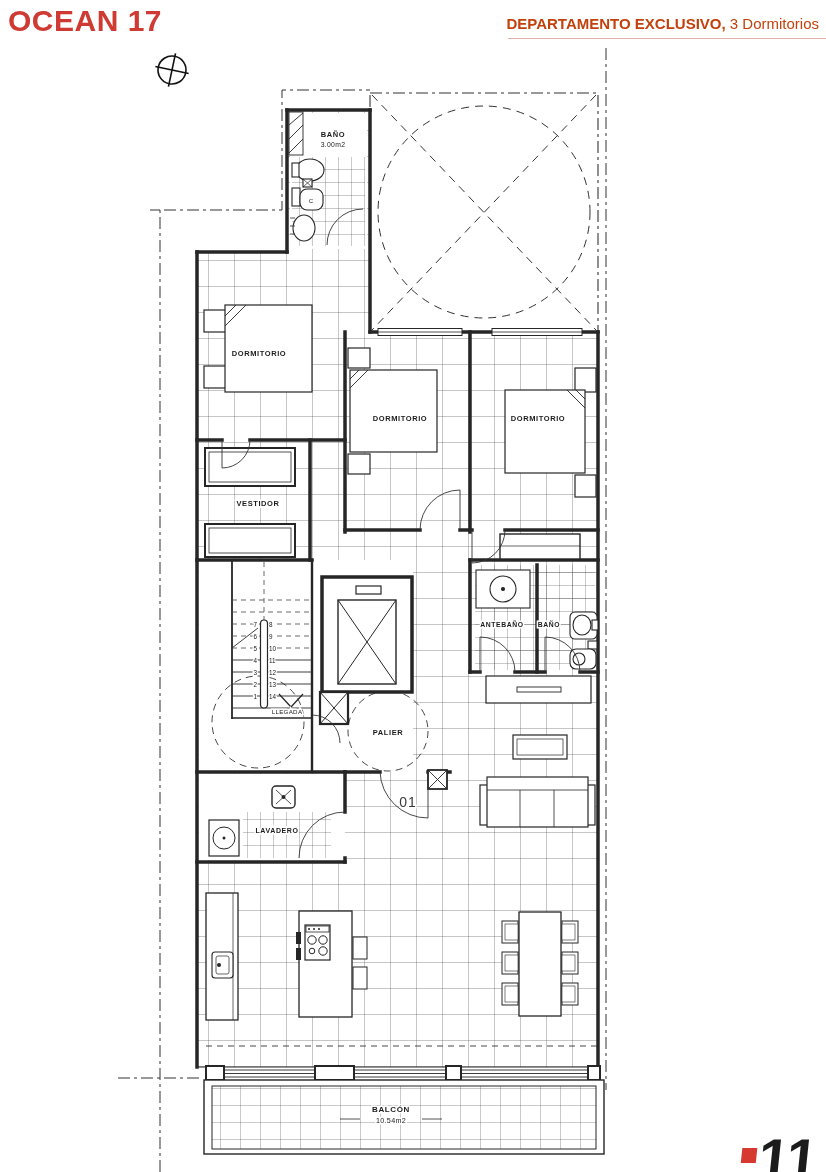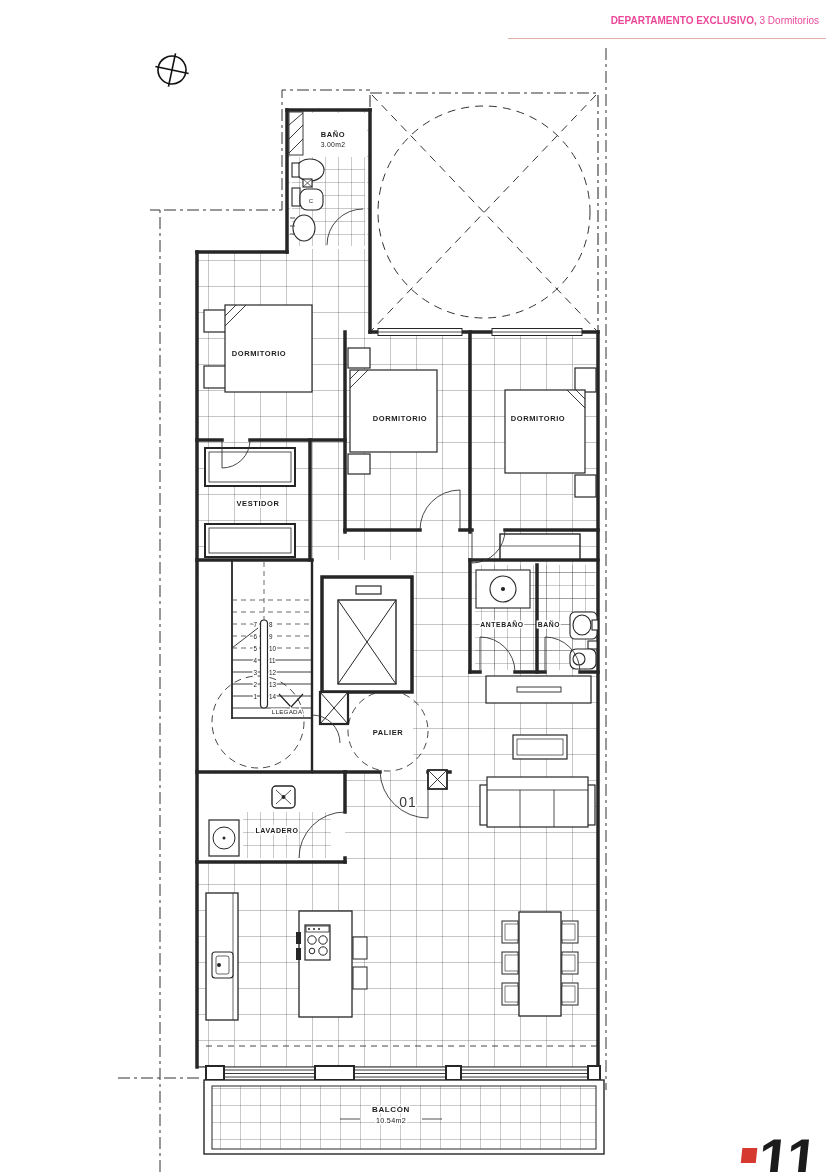--- a/index.html
+++ b/index.html
@@ -2,40 +2,41 @@
 <html><head>
 <meta charset="utf-8">
 <style>
   html,body{margin:0;padding:0;background:#fff;}
   .page{position:relative;width:826px;height:1172px;overflow:hidden;background:#fff;
         font-family:"Liberation Sans",sans-serif;}
   .brand{position:absolute;left:8px;top:4px;font-size:30px;font-weight:800;
          color:#cf3a33;letter-spacing:.5px;}
   .floor{position:absolute;left:8px;top:46px;font-size:21px;color:#1d1d1d;letter-spacing:.6px;}
   .compass{position:absolute;left:152px;top:50px;}
-  .unitline{position:absolute;right:7px;top:15px;font-size:10px;color:#ec4899;white-space:pre;}
+  .unitline{position:absolute;right:7px;top:15px;font-size:15px;color:#c2410c;white-space:pre;}
   .unitline .b{font-weight:700;}
   .redline{position:absolute;left:508px;width:318px;top:38px;height:1px;
            background:rgba(195,75,66,.45);}
   svg.plan{position:absolute;left:0;top:0;}
   text{font-family:"Liberation Sans","DejaVu Sans",sans-serif;fill:#1b1b1b;}
   .lbl{font-size:7.5px;font-weight:700;letter-spacing:.6px;text-anchor:middle;
        paint-order:stroke;stroke:#fff;stroke-width:3px;}
   .sub{font-size:6.8px;font-weight:400;letter-spacing:.3px;text-anchor:middle;
        paint-order:stroke;stroke:#fff;stroke-width:3px;}
   .num{font-size:6.3px;font-weight:400;paint-order:stroke;stroke:#fff;stroke-width:2.4px;}
   .unitnum{font-size:14px;fill:#3a3a3a;letter-spacing:1px;text-anchor:middle;
        paint-order:stroke;stroke:#fff;stroke-width:3px;}
   .logoTxt{font-size:56px;font-weight:900;}
 </style>
 </head>
 <body>
 
 <div class="page">
 
+  <div class="brand">OCEAN 17</div>
   <svg class="compass" width="40" height="40">
     <g transform="translate(20,20) rotate(12)" stroke="#111" stroke-width="1.6" fill="none">
       <circle r="14"></circle>
         <line x1="-17" y1="0" x2="17" y2="0"></line>
         <line x1="0" y1="-17" x2="0" y2="17"></line>
     </g>
   </svg>
   <div class="unitline"><span class="b">DEPARTAMENTO EXCLUSIVO,</span><span> 3 Dormitorios</span></div>
   <div class="redline"></div>
 

